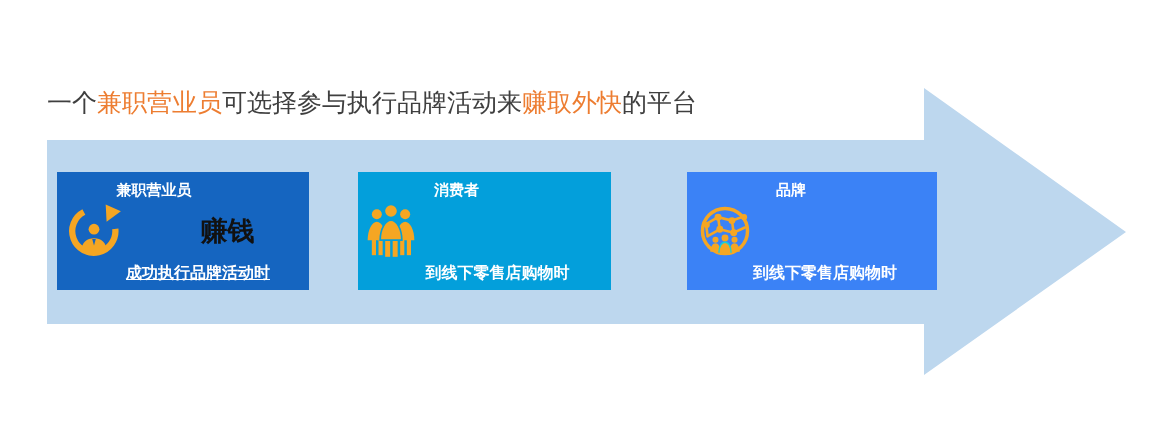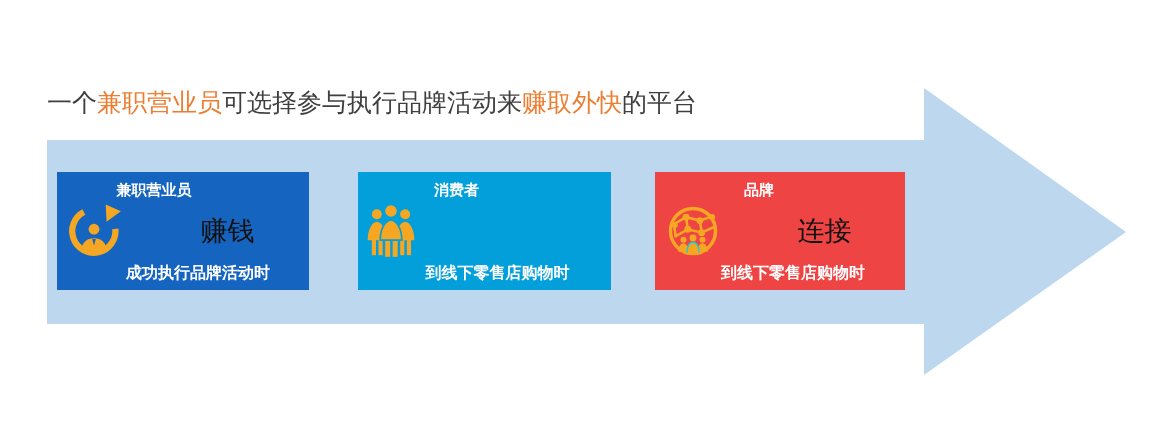--- a/index.html
+++ b/index.html
@@ -32,57 +32,57 @@
 
   
   .card{
     position:absolute;
     top:172px;height:118px;
     box-sizing:border-box;
     overflow:hidden;
   }
   #card-0{left:57px;width:252px;background:#1565c0;}
   #card-1{left:358px;width:253px;background:#039fdb;}
-  #card-2{left:655px;width:250px;background:#ef4444;}
+  #card-2{left:687px;width:250px;background:#3b82f6;}
 
   .card-head{
     position:absolute;left:0;right:0;top:8px;
     text-align:center;
     color:#ffffff;
     font-size:15px;line-height:19px;
     font-weight:bold;
     font-family:"Liberation Sans","DejaVu Sans",sans-serif;
     padding-right:10px;
   }
   #card-0 .card-head{padding-right:58px;}
   #card-1 .card-head{padding-right:56px;}
   #card-2 .card-head{padding-right:42px;}
 
   .card-title{
     position:absolute;top:42px;
     left:0;right:0;
     text-align:center;
     color:#111111;
     font-size:27px;line-height:34px;
-    font-weight:normal;
+    font-weight:bold;
     font-family:"Liberation Serif","DejaVu Serif",serif;
     padding-left:54px;
     margin-left:35px;
   }
 
   .card-foot{
     position:absolute;left:0;right:0;bottom:7px;
     text-align:center;
     color:#ffffff;
     font-size:16px;line-height:21px;
     font-weight:bold;
     font-family:"Liberation Serif","DejaVu Serif",serif;
     padding-left:26px;
   }
-  #card-0 .card-foot{padding-left:30px;}
+  #card-0 .card-foot{padding-left:30px;text-decoration:underline;}
 
   .card-icon{
     position:absolute;left:10px;top:32px;
     width:54px;height:54px;
   }
   #card-1 .card-icon{left:8px;top:31px;width:50px;height:56px;}
   #card-2 .card-icon{left:12px;top:33px;width:52px;height:52px;}
 </style>
 </head>
 <body>
@@ -159,17 +159,16 @@
         <path d="M13 54 c0-6 3-10 6-10 c3 0 6 4 6 10 z"></path>
         <circle cx="30" cy="38" r="4"></circle>
         <path d="M23 55 c0-7 3-12 7-12 c4 0 7 5 7 12 z"></path>
         <circle cx="41" cy="40" r="3.5"></circle>
         <path d="M35 54 c0-6 3-10 6-10 c3 0 6 4 6 10 z"></path>
       </g>
       <g stroke="#18cfd8" stroke-width="1.6" fill="none">
         <path d="M23 55 c0-7 3-12 7-12 c4 0 7 5 7 12"></path>
       </g>
     </svg>
-    <div class="card-title">连接</div>
     <div class="card-foot">到线下零售店购物时</div>
   </div>
 
 </div>
 
 </body></html>

